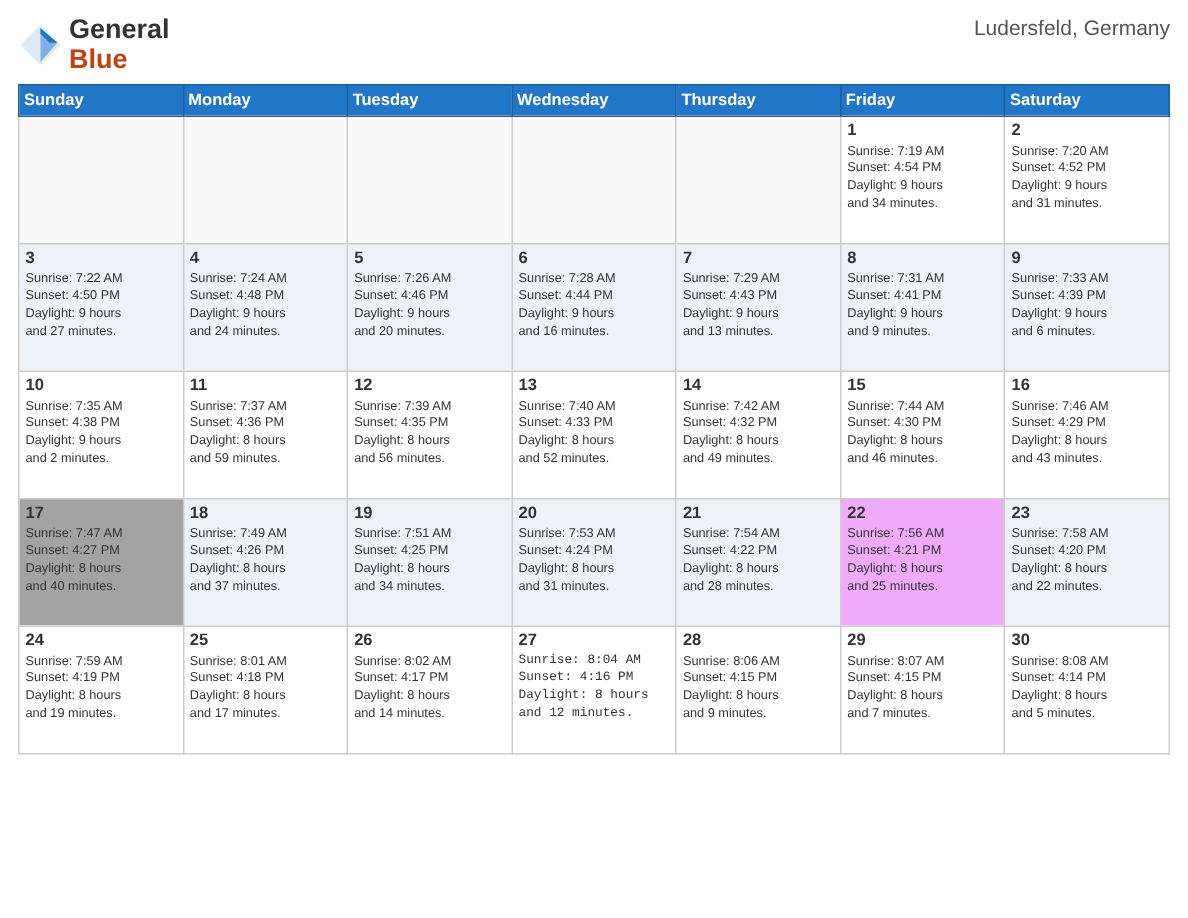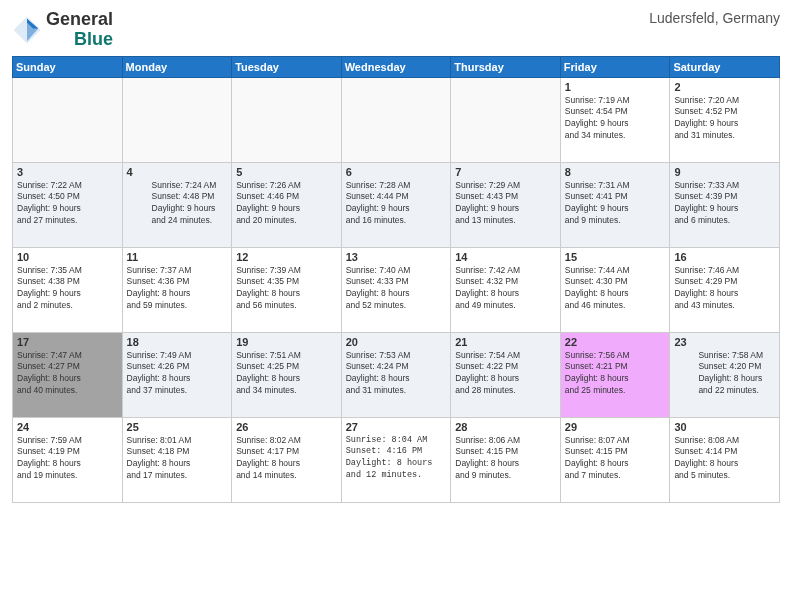--- a/index.html
+++ b/index.html
@@ -26,21 +26,21 @@
       align-items: center;
     }
     .logo-text {
       display: flex;
       flex-direction: column;
       font-size: 18px;
       font-weight: bold;
       line-height: 1.1;
     }
     .logo-text .general { color: #333; }
-    .logo-text .blue { color: #0f766e; text-align: right; }
+    .logo-text .blue { color: #c2410c; }
     .logo-icon {
       width: 30px;
       height: 30px;
       margin-right: 4px;
     }
     .title-block {
       text-align: right;
     }
     .month-title {
       font-size: 28px;
@@ -149,21 +149,21 @@
         <tr>
           <td style="background: rgb(238, 242, 247);">
             <span class="day-num">3</span>
             <div class="day-info" style="white-space: pre-line;">Sunrise: 7:22 AM
 Sunset: 4:50 PM
 Daylight: 9 hours
 and 27 minutes.</div>
           </td>
           <td style="background: rgb(238, 242, 247);">
             <span class="day-num">4</span>
-            <div class="day-info" style="white-space: pre-line; margin-left: 25px;">Sunrise: 7:24 AM
+            <div class="day-info" style="white-space: pre-line;">Sunrise: 7:24 AM
 Sunset: 4:48 PM
 Daylight: 9 hours
 and 24 minutes.</div>
           </td>
           <td style="background: rgb(238, 242, 247);">
             <span class="day-num">5</span>
             <div class="day-info" style="white-space: pre-line;">Sunrise: 7:26 AM
 Sunset: 4:46 PM
 Daylight: 9 hours
 and 20 minutes.</div>
@@ -286,21 +286,21 @@
           </td>
           <td style="background: #f0abfc;">
             <span class="day-num">22</span>
             <div class="day-info" style="white-space: pre-line;">Sunrise: 7:56 AM
 Sunset: 4:21 PM
 Daylight: 8 hours
 and 25 minutes.</div>
           </td>
           <td style="background: rgb(238, 242, 247);">
             <span class="day-num">23</span>
-            <div class="day-info" style="white-space: pre-line; margin-left: 24px;">Sunrise: 7:58 AM
+            <div class="day-info" style="white-space: pre-line;">Sunrise: 7:58 AM
 Sunset: 4:20 PM
 Daylight: 8 hours
 and 22 minutes.</div>
           </td>
         </tr>
         <tr>
           <td>
             <span class="day-num">24</span>
             <div class="day-info" style="white-space: pre-line;">Sunrise: 7:59 AM
 Sunset: 4:19 PM

